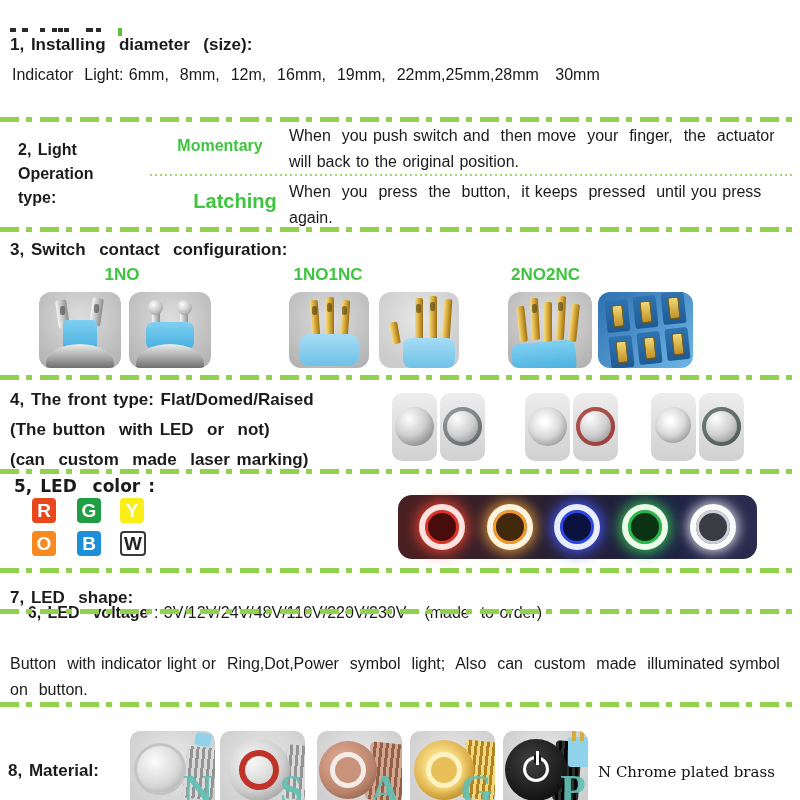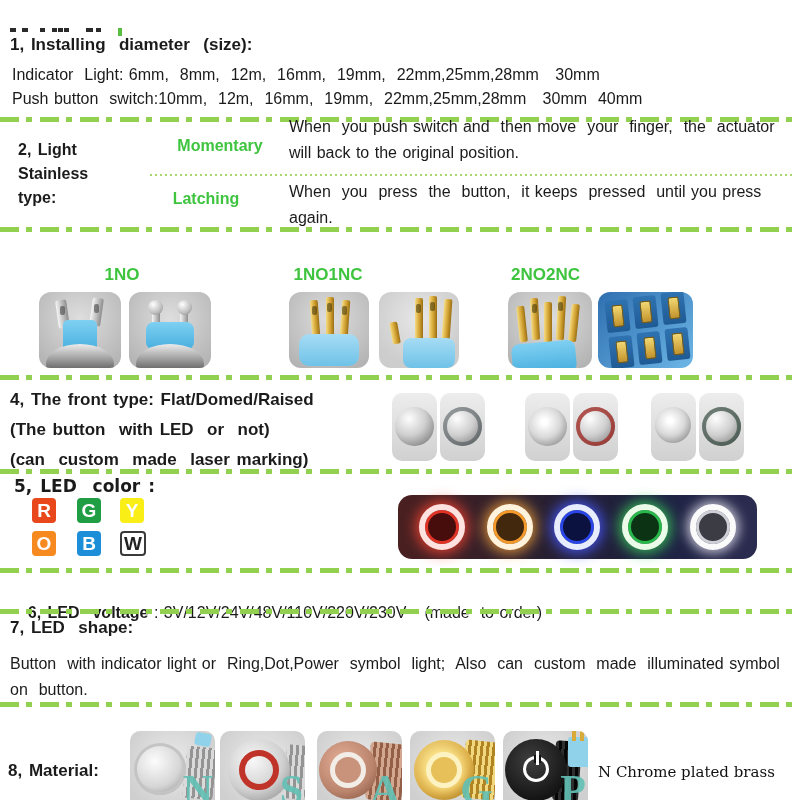--- a/index.html
+++ b/index.html
@@ -106,36 +106,36 @@
       <span style="left:52px;width:5px"></span>
     <span style="left:58px;width:5px"></span>
       <span style="left:64px;width:5px"></span>
     <span style="left:86px;width:7px"></span>
       <span style="left:96px;width:5px"></span>
     <span class="g" style="left:118px;width:4px"></span>
   </div>
 
   <div class="abs h" style="left:10px;top:7px">1, Installing  diameter  (size):</div>
   <div class="abs t" style="left:12px;top:34px">Indicator  Light: 6mm,  8mm,  12m,  16mm,  19mm,  22mm,25mm,28mm   30mm</div>
-  <div class="abs t" style="left:12px;top:58px">Push button  switch:10mm,  12m,  16mm,  19mm,  22mm,25mm,28mm   30mm  40mm</div>
   <div class="divider" style="top:89px"></div>
 
   <div class="abs h" style="left:18px;top:113px;font-size:16px">2, Light</div>
-  <div class="abs h" style="left:18px;top:137px;font-size:16px">Stainless</div>
+  <div class="abs h" style="left:18px;top:137px;font-size:16px">Operation</div>
   <div class="abs h" style="left:18px;top:161px;font-size:16px">type:</div>
 
   <div class="abs h green ctr" style="left:158px;top:109px;width:124px;font-size:16px">Momentary</div>
-  <div class="abs t" style="left:289px;top:86px;width:508px">When  you push switch and  then move  your  finger,  the  actuator will back to the original position.</div>
+  <div class="abs t" style="left:289px;top:95px;width:508px">When  you push switch and  then move  your  finger,  the  actuator will back to the original position.</div>
 
   <div class="dotline" style="left:150px;top:146px;width:645px"></div>
 
-  <div class="abs h green ctr" style="left:144px;top:162px;width:124px;font-size:16px">Latching</div>
+  <div class="abs h green ctr" style="left:173px;top:162px;width:124px;font-size:20px">Latching</div>
   <div class="abs t" style="left:289px;top:151px;width:508px">When  you  press  the  button,  it keeps  pressed  until you press again.</div>
   <div class="divider" style="top:199px"></div>
 
+  <div class="abs h" style="left:10px;top:212px">3, Switch  contact  configuration:</div>
   <div class="abs h green ctr" style="left:90px;top:237px;width:64px">1NO</div>
   <div class="abs h green ctr" style="left:283px;top:237px;width:90px">1NO1NC</div>
   <div class="abs h green ctr" style="left:498px;top:237px;width:95px">2NO2NC</div>
 
   <div class="tile" style="left:39px;top:264px">
     <span class="pin sv" style="left:18px;top:8px;width:11px;height:28px;transform:rotate(-8deg)"></span>
     <span class="pin sv" style="left:52px;top:6px;width:11px;height:28px;transform:rotate(8deg)"></span>
     <span class="hole" style="left:21px;top:14px;background:rgba(70,70,70,.6)"></span>
     <span class="hole" style="left:55px;top:12px;background:rgba(70,70,70,.6)"></span>
     <span class="body-blue" style="left:24px;top:28px;width:34px;height:32px"></span>
@@ -240,21 +240,21 @@
     <span class="led c3"></span>
     <span class="led c4"></span>
   </div>
   <div class="divider" style="top:540px"></div>
 
   <div class="abs" style="left:10px;top:554px;font-size:16px;white-space:pre-wrap">
     <span class="h" style="font-size:16px">6, LED  voltage</span><span class="t"> : 3V/12V/24V/48V/110V/220V/230V</span><span class="t" style="margin-left:18px">(made  to order)</span>
   </div>
   <div class="divider" style="top:581px"></div>
 
-  <div class="abs h" style="left:10px;top:590px">7, LED  shape:</div>
+  <div class="abs h" style="left:10px;top:560px">7, LED  shape:</div>
   <div class="abs t" style="left:10px;top:623px;width:778px">Button  with indicator light or  Ring,Dot,Power  symbol  light;  Also  can  custom  made  illuminated symbol  on  button.</div>
   <div class="divider" style="top:674px"></div>
 
   <div class="abs h" style="left:8px;top:733px">8, Material:</div>
 
   <div class="mtile" style="left:130px;top:703px">
     <span class="thr sv" style="right:0px;top:16px;width:30px;height:52px;transform:rotate(6deg)"></span>
     <span style="right:4px;top:2px;width:16px;height:13px;background:#8fd2ea;border-radius:3px;transform:rotate(10deg)"></span>
     <span class="face-sv"></span>
     <span class="mlet">N</span>

